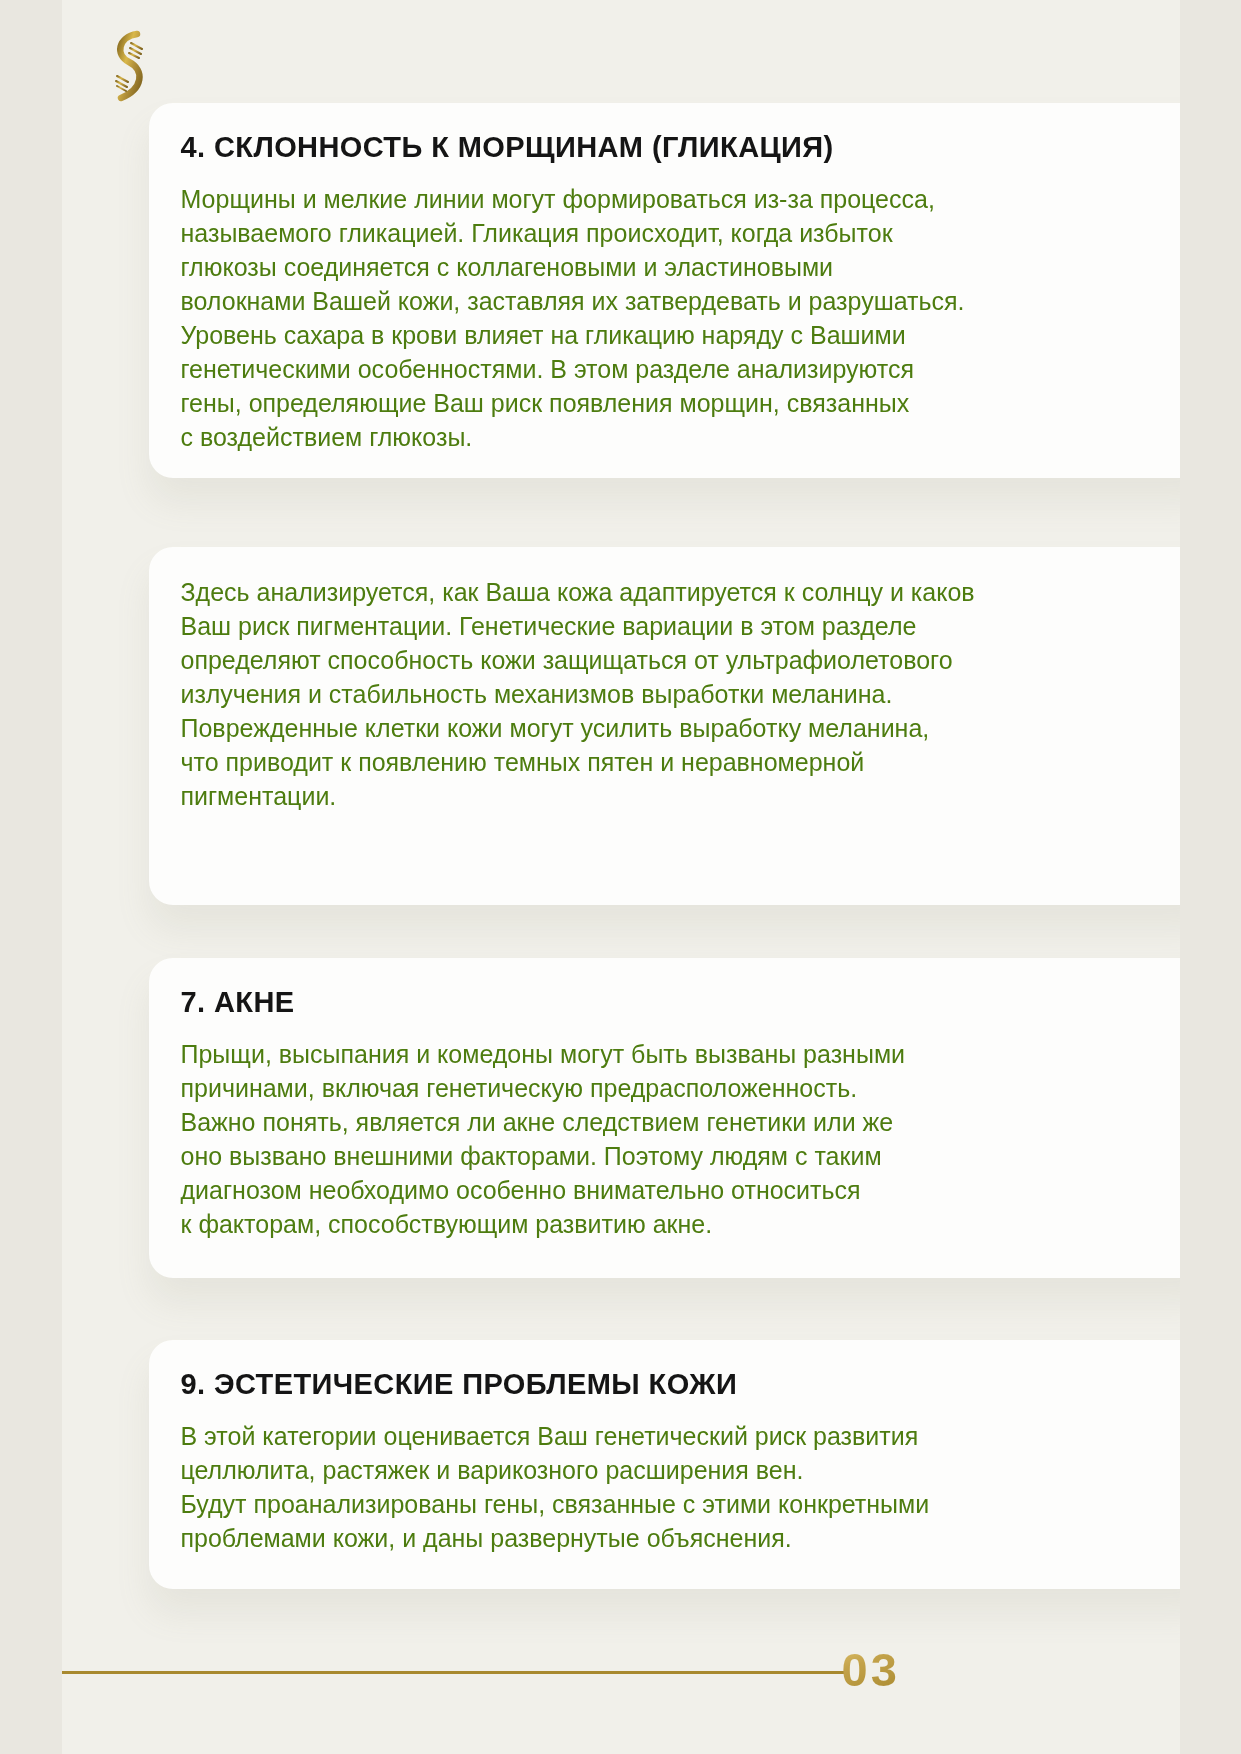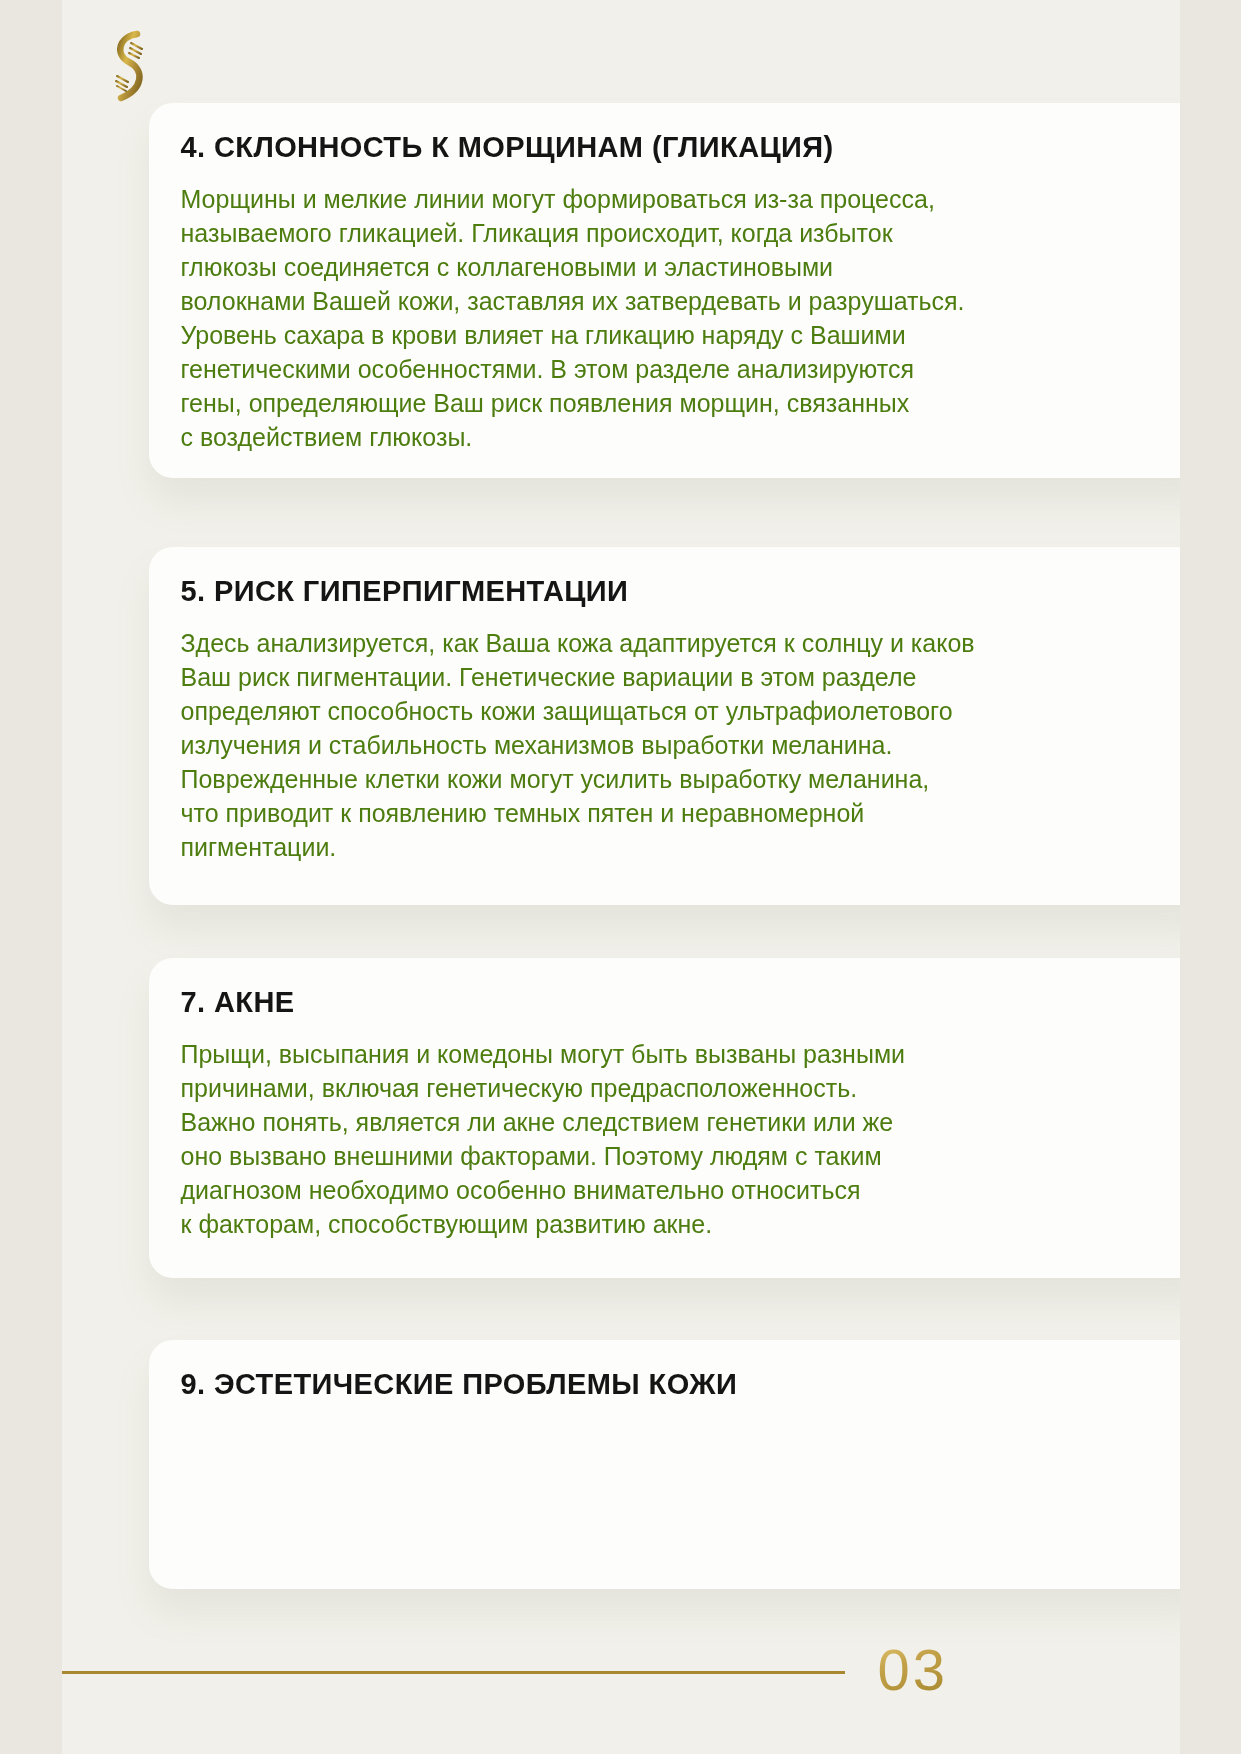--- a/index.html
+++ b/index.html
@@ -56,26 +56,26 @@
   .footer-divider {
     position: absolute;
     left: 0;
     top: 1671px;
     width: 783px;
     height: 3px;
     background: #a8892f;
   }
   .page-number {
     position: absolute;
-    left: 816px;
+    left: 780px;
     top: 1645px;
-    font-size: 58px;
+    font-size: 47px;
     line-height: 50px;
     letter-spacing: 3px;
-    font-weight: 400;
+    font-weight: 700;
     color: #b6953f;
   }
   @supports ((-webkit-background-clip: text) or (background-clip: text)) {
     .page-number {
       background: linear-gradient(160deg, #dec06a 0%, #c3a24a 35%, #a8892f 100%);
       -webkit-background-clip: text;
       background-clip: text;
       color: transparent;
     }
   }
@@ -109,21 +109,20 @@
 называемого гликацией. Гликация происходит, когда избыток
 глюкозы соединяется с коллагеновыми и эластиновыми
 волокнами Вашей кожи, заставляя их затвердевать и разрушаться.
 Уровень сахара в крови влияет на гликацию наряду с Вашими
 генетическими особенностями. В этом разделе анализируются
 гены, определяющие Ваш риск появления морщин, связанных
 с воздействием глюкозы.</p>
   </section>
 
   <section class="card card-2">
-    <h2>5. РИСК ГИПЕРПИГМЕНТАЦИИ</h2>
     <p>Здесь анализируется, как Ваша кожа адаптируется к солнцу и каков
 Ваш риск пигментации. Генетические вариации в этом разделе
 определяют способность кожи защищаться от ультрафиолетового
 излучения и стабильность механизмов выработки меланина.
 Поврежденные клетки кожи могут усилить выработку меланина,
 что приводит к появлению темных пятен и неравномерной
 пигментации.</p>
   </section>
 
   <section class="card card-3">
@@ -131,18 +130,22 @@
     <p>Прыщи, высыпания и комедоны могут быть вызваны разными
 причинами, включая генетическую предрасположенность.
 Важно понять, является ли акне следствием генетики или же
 оно вызвано внешними факторами. Поэтому людям с таким
 диагнозом необходимо особенно внимательно относиться
 к факторам, способствующим развитию акне.</p>
   </section>
 
   <section class="card card-4">
     <h2>9. ЭСТЕТИЧЕСКИЕ ПРОБЛЕМЫ КОЖИ</h2>
+    <p>В этой категории оценивается Ваш генетический риск развития
+целлюлита, растяжек и варикозного расширения вен.
+Будут проанализированы гены, связанные с этими конкретными
+проблемами кожи, и даны развернутые объяснения.</p>
   </section>
 
   <div class="footer-divider"></div>
   <div class="page-number">03</div>
 
 </div>
 
 </body></html>

